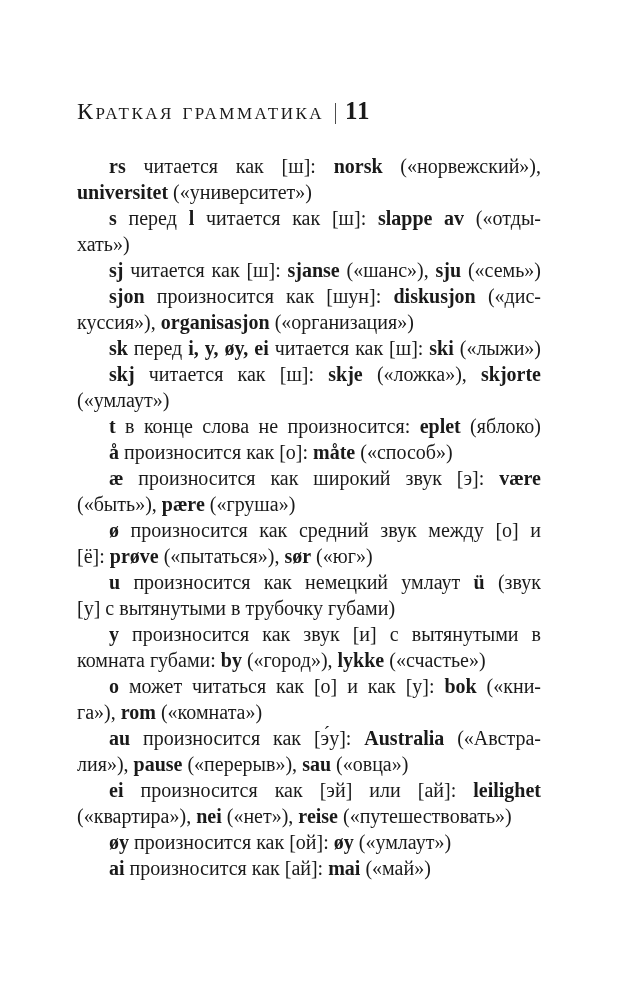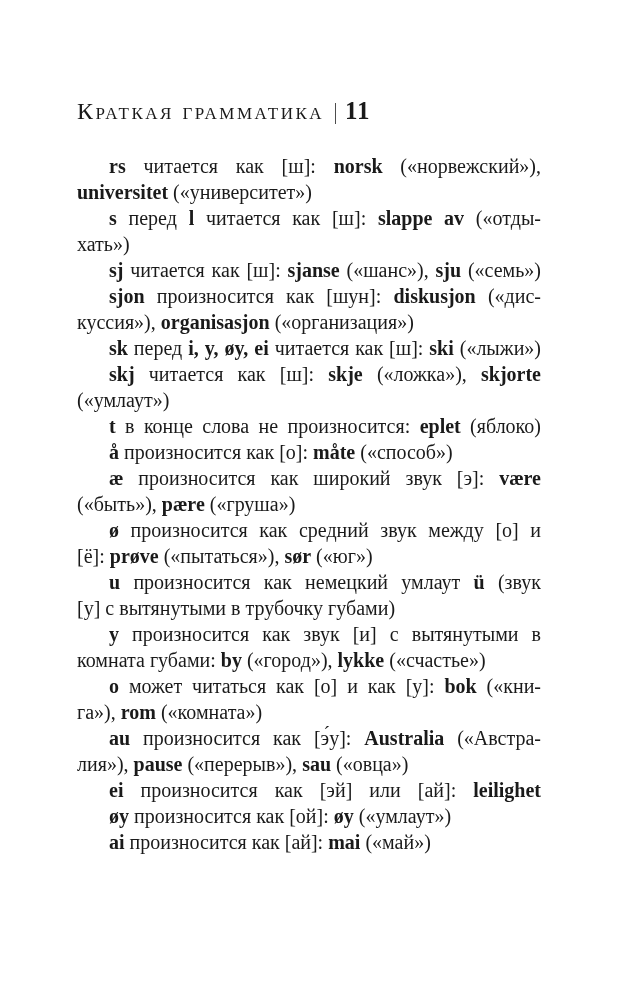--- a/index.html
+++ b/index.html
@@ -119,20 +119,21 @@
       <div class="para">
         <div class="line i j"><span class="b">o</span><span> может читаться как [о] и как [у]: </span><span class="b">bok</span><span> («кни-</span></div>
         <div class="line"><span>га»), </span><span class="b">rom</span><span> («комната»)</span></div>
       </div>
       <div class="para">
         <div class="line i j"><span class="b">au</span><span> произносится как [э́у]: </span><span class="b">Australia</span><span> («Австра-</span></div>
         <div class="line"><span>лия»), </span><span class="b">pause</span><span> («перерыв»), </span><span class="b">sau</span><span> («овца»)</span></div>
       </div>
       <div class="para">
         <div class="line i j"><span class="b">ei</span><span> произносится как [эй] или [ай]: </span><span class="b">leilighet</span></div>
+        <div class="line"><span>(«квартира»), </span><span class="b">nei</span><span> («нет»), </span><span class="b">reise</span><span> («путешествовать»)</span></div>
       </div>
       <div class="para">
         <div class="line i"><span class="b">øy</span><span> произносится как [ой]: </span><span class="b">øy</span><span> («умлаут»)</span></div>
       </div>
       <div class="para">
         <div class="line i"><span class="b">ai</span><span> произносится как [ай]: </span><span class="b">mai</span><span> («май»)</span></div>
       </div>
     </div>
 </div>
 

